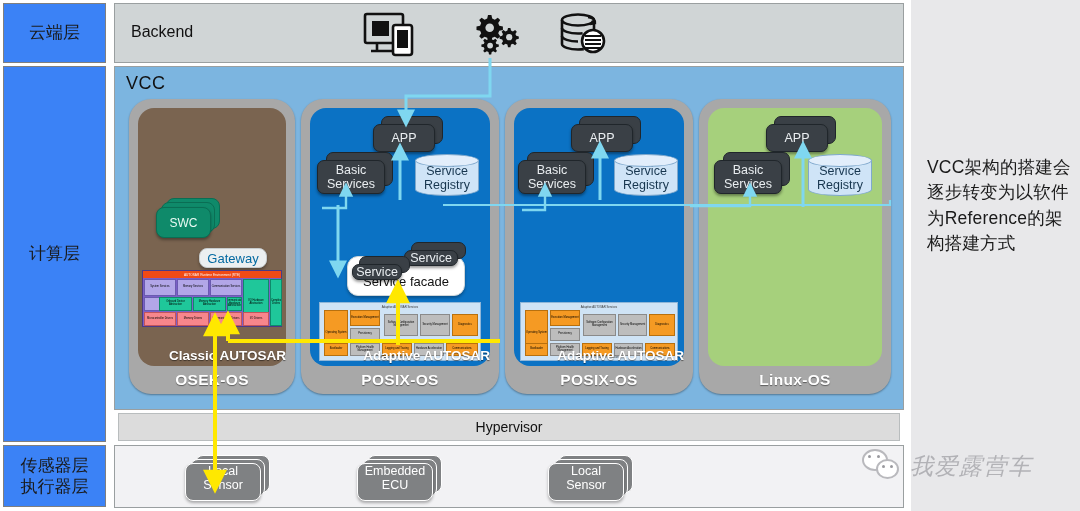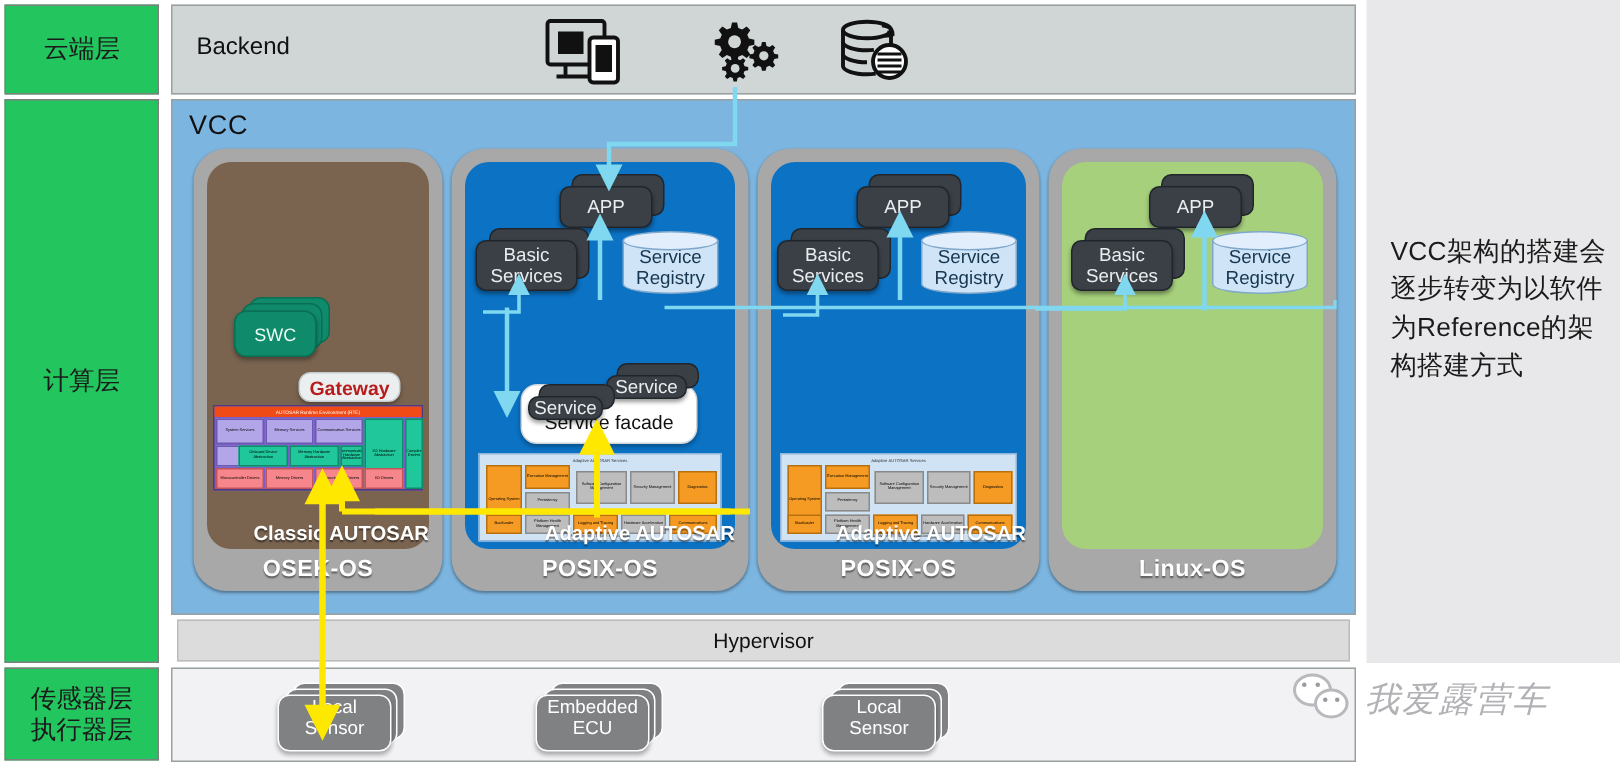--- a/index.html
+++ b/index.html
@@ -9,35 +9,35 @@
     font-family: "Liberation Sans", "DejaVu Sans", sans-serif;
     overflow: hidden;
     position: relative;
   }
   #root { position: relative; width: 1080px; height: 511px; }
 
   
   .layer-label {
     position: absolute;
     border: 1.5px solid #7f7f7f;
-    background: #22c55e;
+    background: #3b82f6;
     display: flex; align-items: center; justify-content: center;
     text-align: center;
     color: #1a1a1a;
     font-size: 17px;
     line-height: 1.25;
     left: 3px; width: 103px;
   }
   #lbl-cloud  { top: 3px;   height: 60px; }
   #lbl-compute{ top: 66px;  height: 376px; }
   #lbl-sensor { top: 445px; height: 62px; }
 
   
   #side-panel {
-    position: absolute; left: 911px; top: 0px; width: 169px; height: 442px;
+    position: absolute; left: 911px; top: 0px; width: 169px; height: 511px;
     background: #e8e8ea;
   }
   #side-text {
     position: absolute; left: 16px; top: 155px; width: 150px;
     font-size: 17.5px; line-height: 1.45; color: #1a1a1a;
     letter-spacing: .2px;
   }
   
   #watermark { position: absolute; left: 861px; top: 442px; width: 215px; height: 48px;
     display: flex; align-items: center; gap: 7px; }
@@ -133,21 +133,21 @@
     position: absolute; background: #ffffff; border-radius: 11px;
     border: 1px solid #cfd6da; box-shadow: 0 2px 3px rgba(0,0,0,.28);
     display: flex; align-items: flex-end; justify-content: center;
     color: #111; font-size: 13px; padding-bottom: 6px;
   }
 
   
   .gateway-pill {
     position: absolute; background: #eceff0; border: 1px solid #c6cbcd;
     border-radius: 8px; display: flex; align-items: center; justify-content: center;
-    color: #b91c1c; font-size: 13px; box-shadow: 0 2px 3px rgba(0,0,0,.3); font-weight: bold;
+    color: #0369a1; font-size: 13px; box-shadow: 0 2px 3px rgba(0,0,0,.3);
   }
 
   
   .swc { position: absolute; }
   .swc .sh { position: absolute; border-radius: 8px; background: #0f8a6a; border: 1.5px solid #0a6e54; }
   .swc .front {
     position: absolute; left: 0; top: 9px; right: 9px; bottom: 0; border-radius: 8px;
     background: #0f8a6a; border: 1.5px solid #0a6e54;
     display: flex; align-items: center; justify-content: center;
     color: #eafaf4; font-size: 12px; box-shadow: 0 2px 3px rgba(0,0,0,.35);

